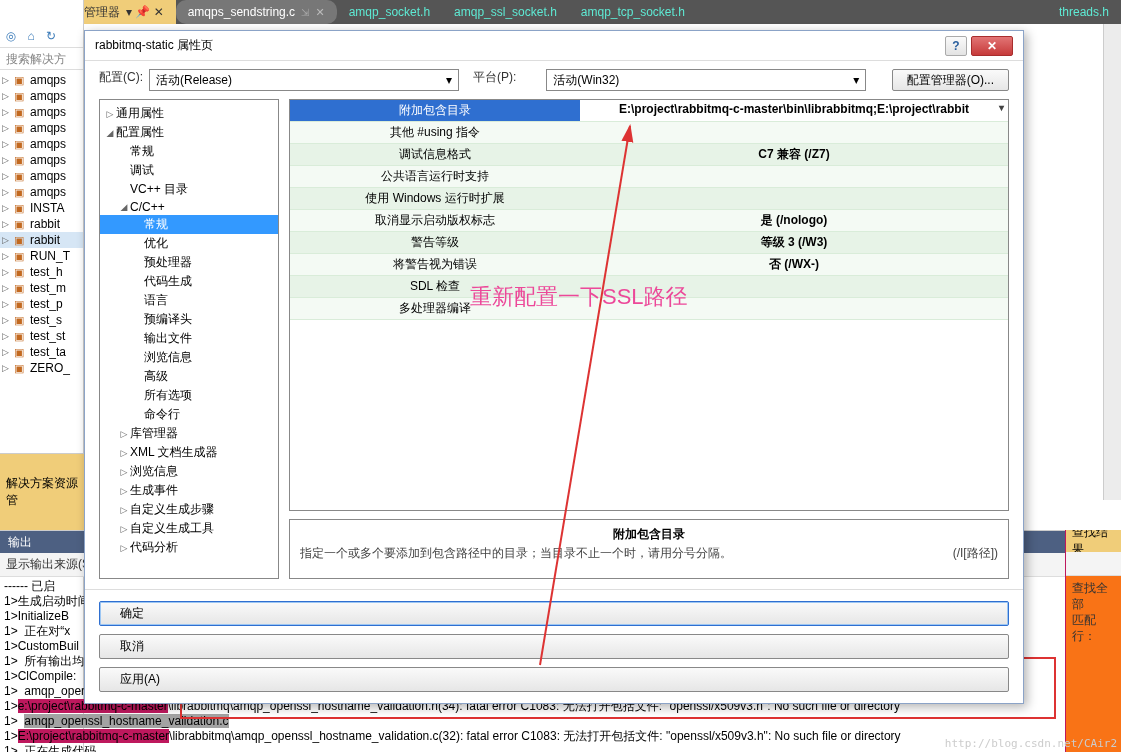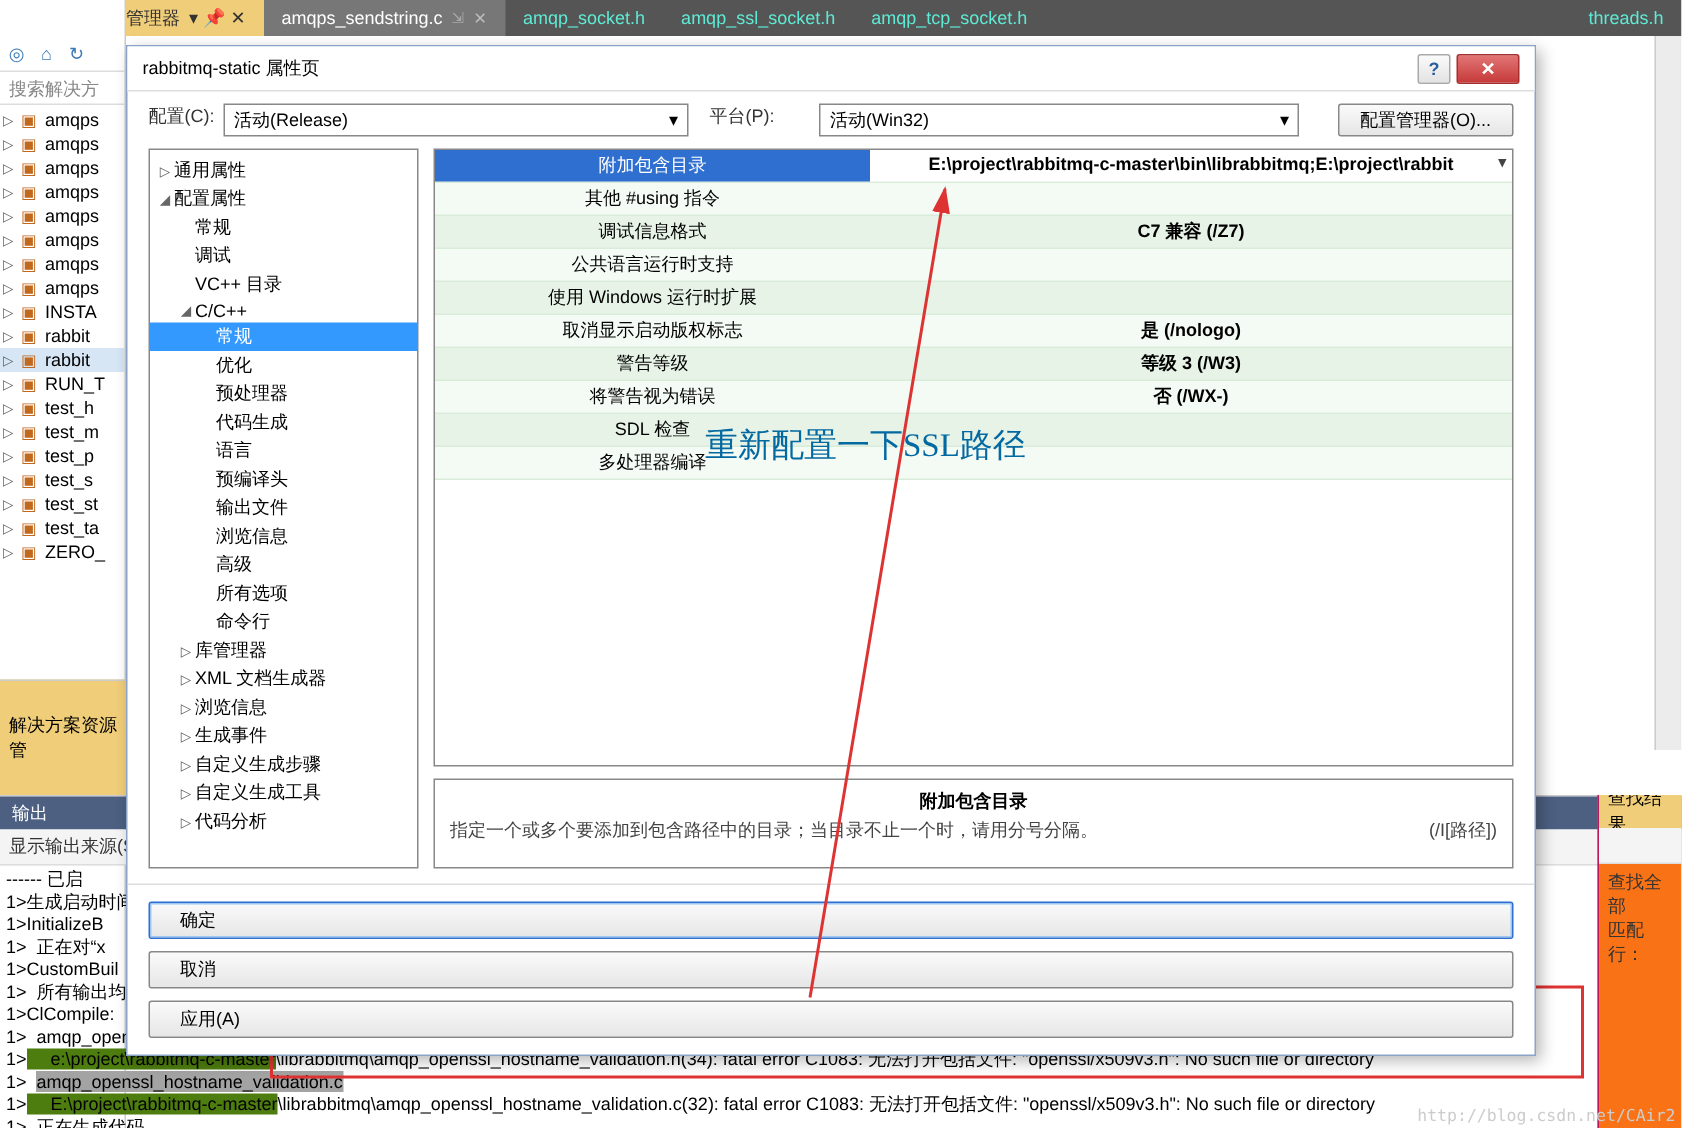--- a/index.html
+++ b/index.html
@@ -1,21 +1,21 @@
 <!DOCTYPE html>
 <html><head>
 <meta charset="utf-8">
 <style>
 * { box-sizing: border-box; margin: 0; padding: 0; font-family: "Microsoft YaHei", "Segoe UI", sans-serif; font-size: 12px; }
 body { background: #fff; width: 1121px; height: 752px; position: relative; overflow: hidden; }
 
 
 .top-tabs { display: flex; background: #555; height: 24px; }
 .top-tabs .tab { padding: 3px 12px; color: #5eead4; display: flex; align-items: center; gap: 6px; cursor: pointer; }
-.top-tabs .tab.active { background: #777; color: #fff; }
+.top-tabs .tab.active { background: #777; color: #fff; border-radius: 10px; }
 .top-tabs .tab.yellow { background: #f0cd79; color: #333; }
 .top-tabs .close-x { color: #bbb; font-size: 11px; }
 .top-tabs .pin { color: #aaa; font-size: 10px; }
 
 
 .left-panel { position: absolute; left: 0; top: 0; width: 84px; height: 100%; border-right: 1px solid #ccc; background: #fff; }
 
 
 .se-toolbar { display: flex; padding: 2px; gap: 2px; border-bottom: 1px solid #ddd; height: 24px; align-items: center; }
 .se-toolbar span { width: 18px; height: 18px; display: flex; align-items: center; justify-content: center; color: #3a7ab8; cursor: pointer; }
@@ -27,21 +27,21 @@
 .se-tree .item.selected { background: #d6e6f5; }
 .se-footer { position: absolute; bottom: 222px; left: 0; width: 84px; background: #f0cd79; padding: 21px 6px; border-top: 1px solid #ccc; }
 
 
 .output-panel { position: absolute; bottom: 0; left: 0; right: 0; height: 222px; border-top: 1px solid #ccc; }
 .output-header { background: #4d6082; color: #fff; padding: 3px 8px; height: 22px; display: flex; align-items: center; }
 .output-toolbar { display: flex; align-items: center; padding: 2px 6px; border-bottom: 1px solid #ddd; height: 24px; background: #f4f4f4; }
 .output-toolbar .label { color: #333; }
 .output-content { font-family: Consolas, monospace; font-size: 11px; padding: 2px 4px; line-height: 15px; white-space: pre; overflow: hidden; }
 .output-content .line { display: block; }
-.output-content .hl { background: #4d7c0f; padding-left: 16px; }
+.output-content .hl { background: #be185d; }
 .output-content .hl2 { background: #a3a3a3; }
 .error-box { position: absolute; border: 2px solid #d33; pointer-events: none; }
 
 
 .dialog { position: absolute; left: 84px; top: 30px; width: 940px; background: #fff; border: 1px solid #8ba3c7; box-shadow: 3px 3px 10px rgba(0,0,0,0.3); }
 .dialog-title { background: #fff; padding: 6px 10px; display: flex; justify-content: space-between; align-items: center; border-bottom: 1px solid #ddd; height: 30px; }
 .dialog-title .right { display: flex; gap: 4px; }
 .dialog-title .help { width: 22px; height: 20px; border: 1px solid #aaa; background: linear-gradient(#fafafa,#e3e3e3); display: flex; align-items: center; justify-content: center; border-radius: 2px; color: #2a5f9e; font-weight: bold; cursor: pointer; }
 .dialog-title .close { width: 42px; height: 20px; background: linear-gradient(#e27575,#c63a3a); color: #fff; display: flex; align-items: center; justify-content: center; border: 1px solid #a82d2d; border-radius: 2px; cursor: pointer; font-weight: bold; }
 
@@ -73,21 +73,21 @@
 
 .desc-pane { border: 1px solid #888; padding: 6px 10px; height: 60px; }
 .desc-pane .title { font-weight: bold; margin-bottom: 2px; }
 .desc-pane .sub { color: #444; display: flex; justify-content: space-between; }
 
 .dialog-buttons { display: flex; padding: 11px 14px; gap: 8px; border-top: 1px solid #ddd; flex-direction: column; }
 .dialog-buttons .btn { border: 1px solid #888; padding: 3px 20px; background: linear-gradient(#fafafa,#e6e6e6); border-radius: 2px; cursor: pointer; }
 .dialog-buttons .btn.primary { border: 1px solid #2f6fd0; box-shadow: 0 0 0 1px #9cc6f3 inset; }
 
 
-.annotation { position: absolute; color: #0369a1; font-size: 22px; font-family: Liberation Serif, serif; pointer-events: none; }
+.annotation { position: absolute; color: #ec4899; font-size: 22px; font-family: Liberation Sans, sans-serif; pointer-events: none; }
 .arrow-line { position: absolute; pointer-events: none; }
 
 
 .find-panel { position: absolute; right: 0; bottom: 0; width: 56px; height: 222px; border-left: 1px solid #be185d; background: #f97316; }
 .find-header { background: #f0cd79; padding: 3px 6px; height: 22px; display: flex; align-items: center; overflow: hidden; }
 .find-body { padding: 4px 6px; font-size: 11px; color: #333; line-height: 16px; }
 
 .right-bar { position: absolute; right: 0; top: 24px; width: 18px; height: 476px; background: #ececec; border-left: 1px solid #ccc; }
 
 .watermark { position: absolute; right: 4px; bottom: 2px; color: #ccc; font-size: 11px; pointer-events: none; font-family: Consolas, monospace; }

